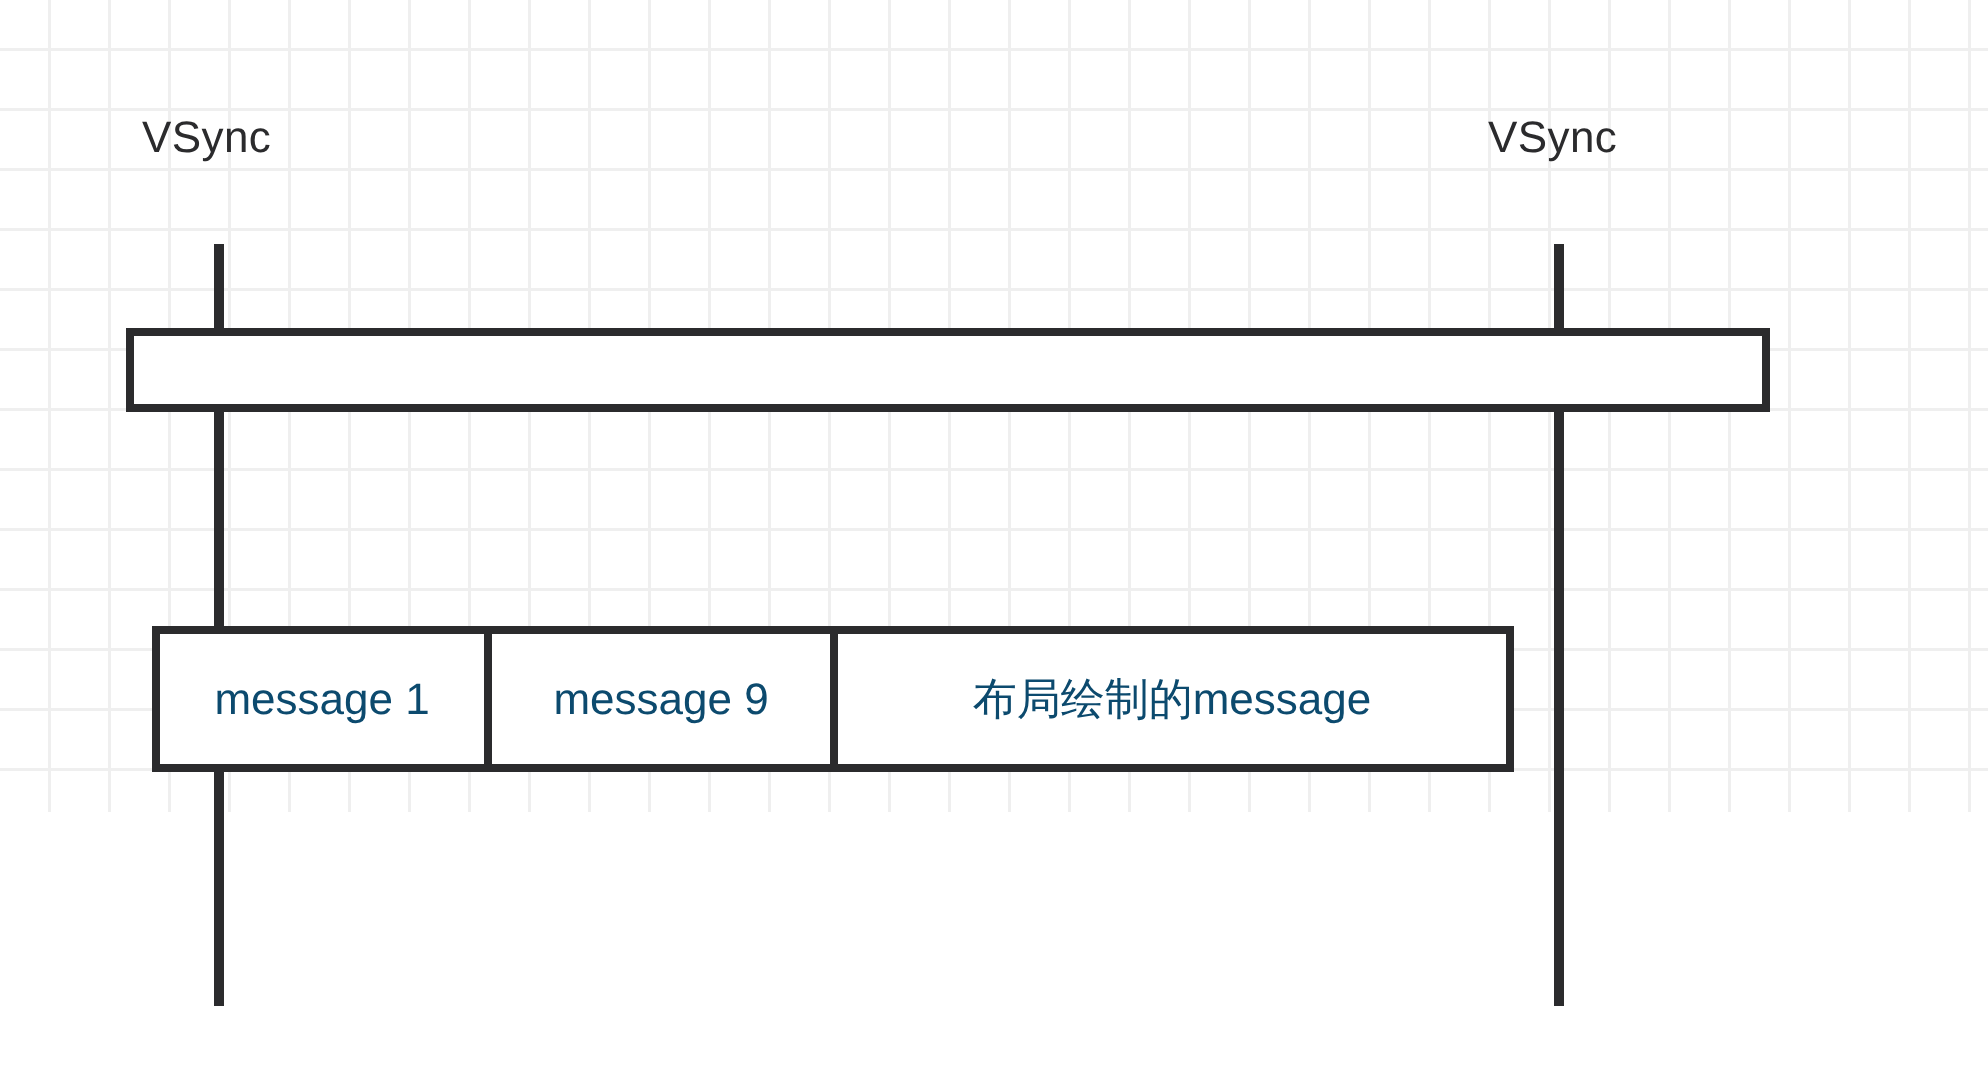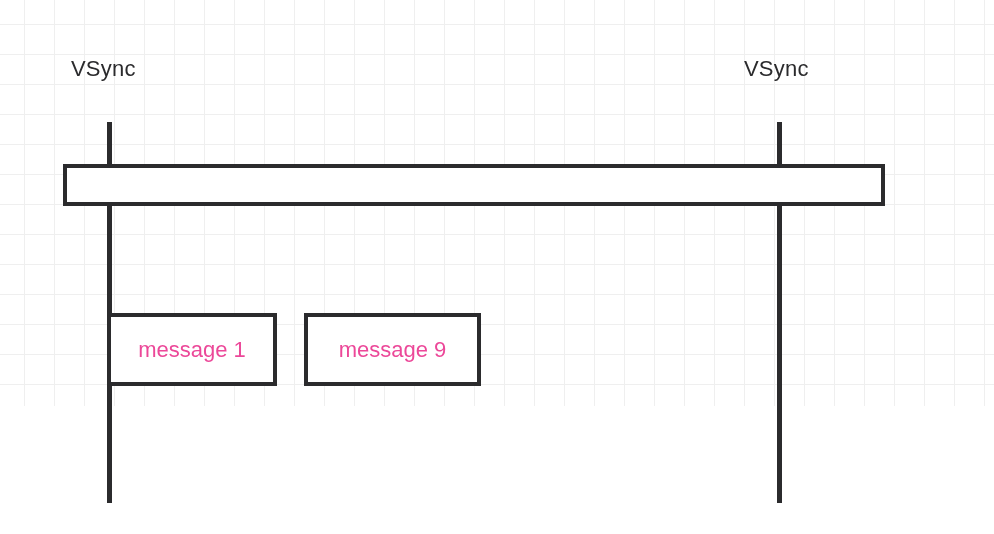--- a/index.html
+++ b/index.html
@@ -72,24 +72,23 @@
     z-index: 3;
   }
   .message-box {
     box-sizing: border-box;
     border: 4px solid #2b2b2d;
     background: #ffffff;
     display: flex;
     align-items: center;
     justify-content: center;
     font-size: 22px;
-    color: #ec4899;
+    color: #0c4a6e;
     white-space: nowrap;
     margin-right: -4px;
-    margin-left: 31px;
   }
   .message-box:last-child { margin-right: 0; }
   #message-box-1 { width: 170px; }
   #message-box-2 { width: 177px; }
   #message-box-3 { width: 177px; }
   #message-box-4 { width: 342px; }
 </style>
 </head>
 <body>
 
@@ -101,15 +100,16 @@
 
   <div class="vsync-line" id="vsync-line-1"></div>
 
   <div class="vsync-line" id="vsync-line-2"></div>
 
   <div id="frame-bar"></div>
 
   <div id="message-row">
     <div class="message-box" id="message-box-1">message 1</div>
     <div class="message-box" id="message-box-2">message 9</div>
+    <div class="message-box" id="message-box-4">布局绘制的message</div>
   </div>
 
 </div>
 
 </body></html>

